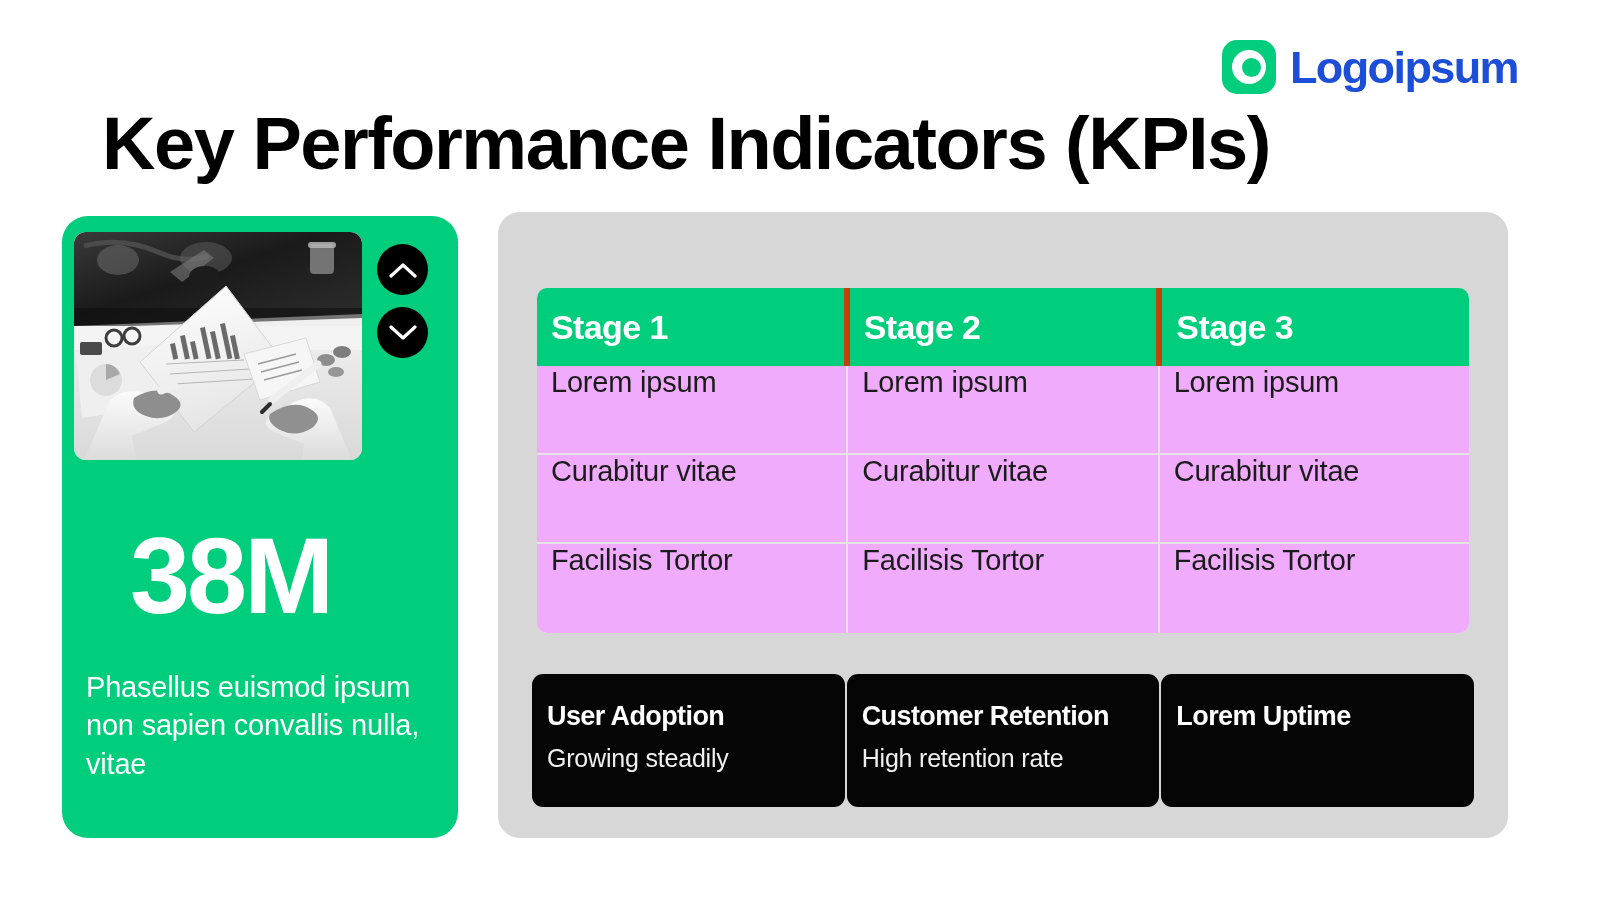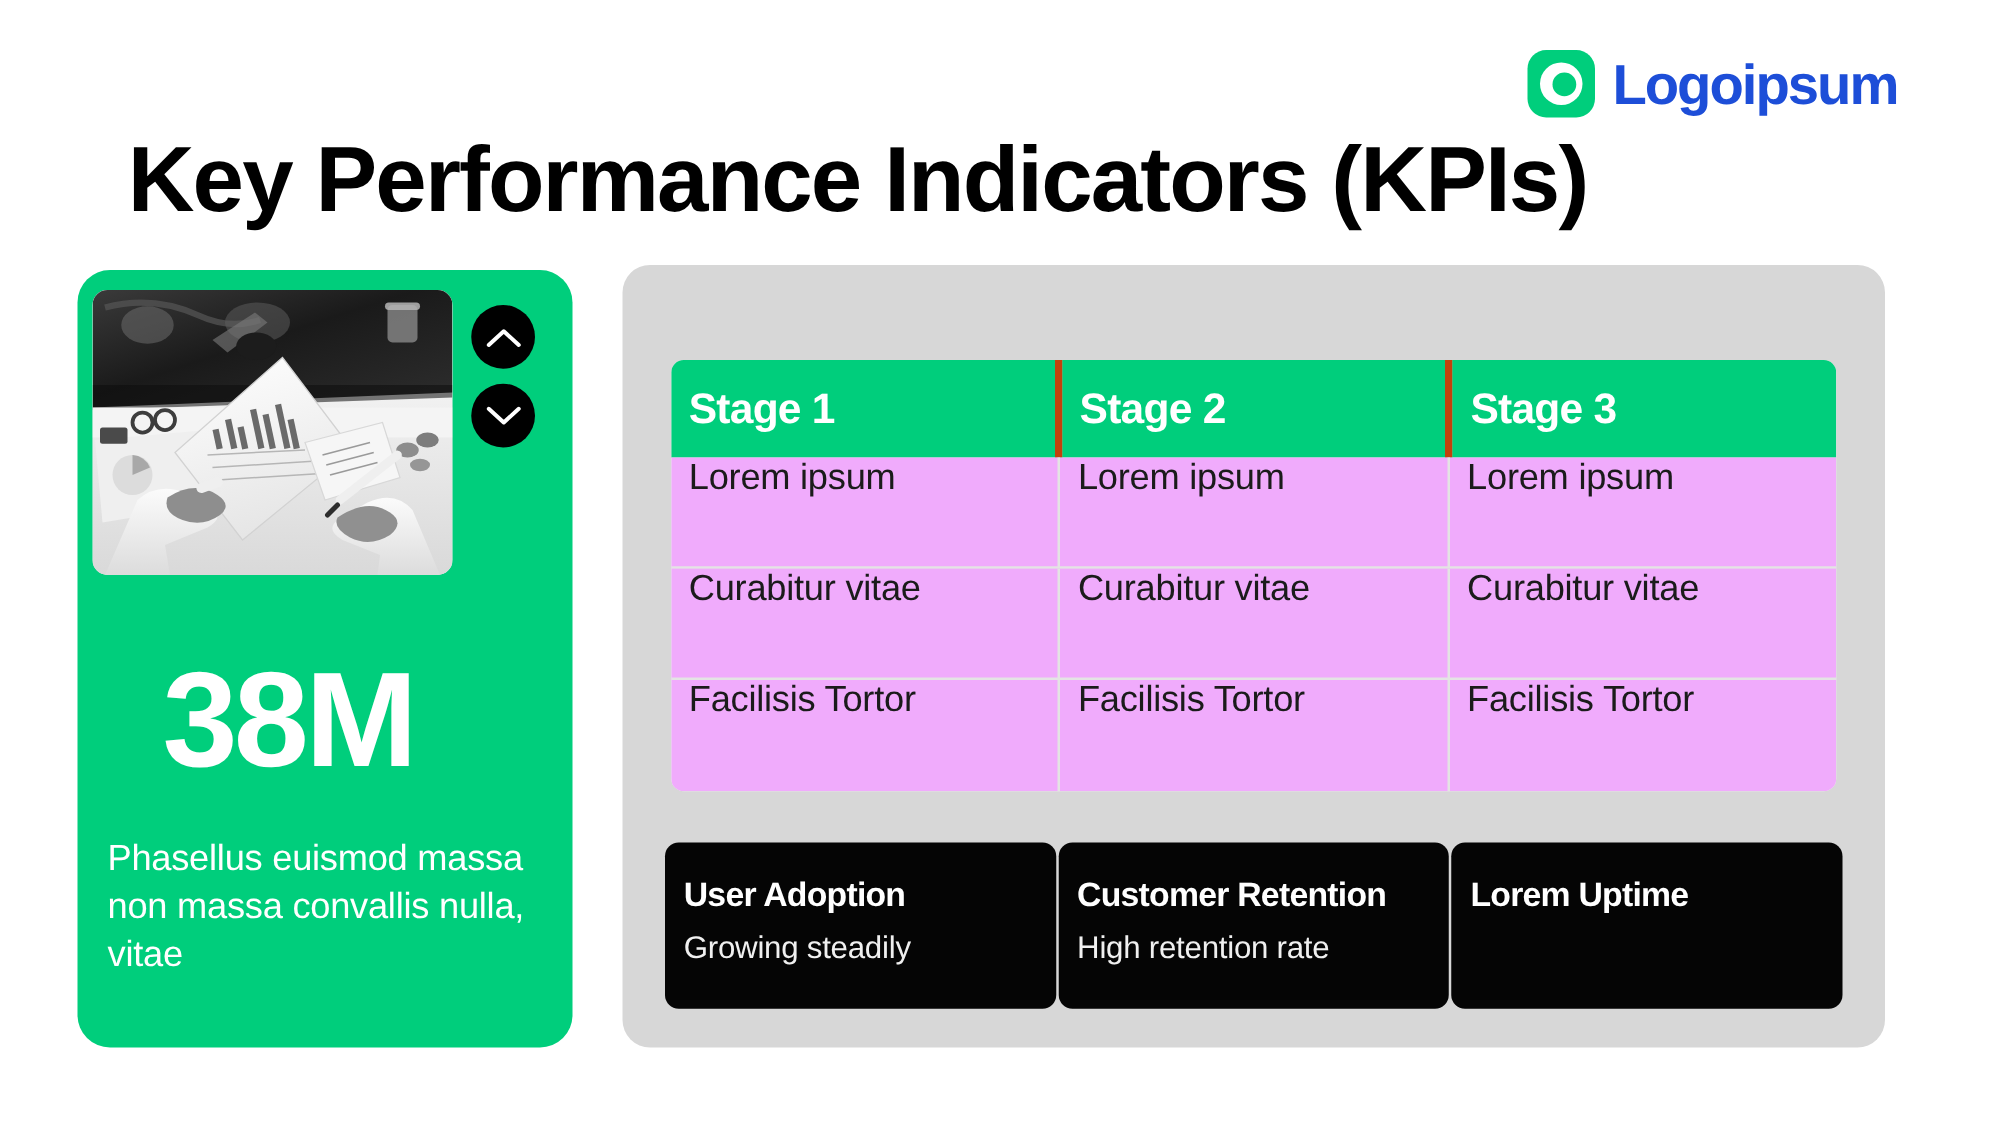--- a/index.html
+++ b/index.html
@@ -343,21 +343,21 @@
         </svg>
       </button>
       <button class="nav-btn">
         <svg width="28" height="18" viewBox="0 0 28 18">
           <path d="M2 3 L14 14 L26 3" fill="none" stroke="#ffffff" stroke-width="3.2" stroke-linecap="round" stroke-linejoin="round"></path>
         </svg>
       </button>
     </div>
 
     <div class="big-stat">38M</div>
-    <div class="green-desc">Phasellus euismod massa non massa convallis nulla, vitae</div>
+    <div class="green-desc">Phasellus euismod ipsum non sapien convallis nulla, vitae</div>
   </div>
 
   <div class="gray-panel">
 
     <div class="kpi-table">
       <div class="t-row t-head">
         <div class="t-cell">Stage 1</div>
         <div class="t-cell">Stage 2</div>
         <div class="t-cell">Stage 3</div>
       </div>

